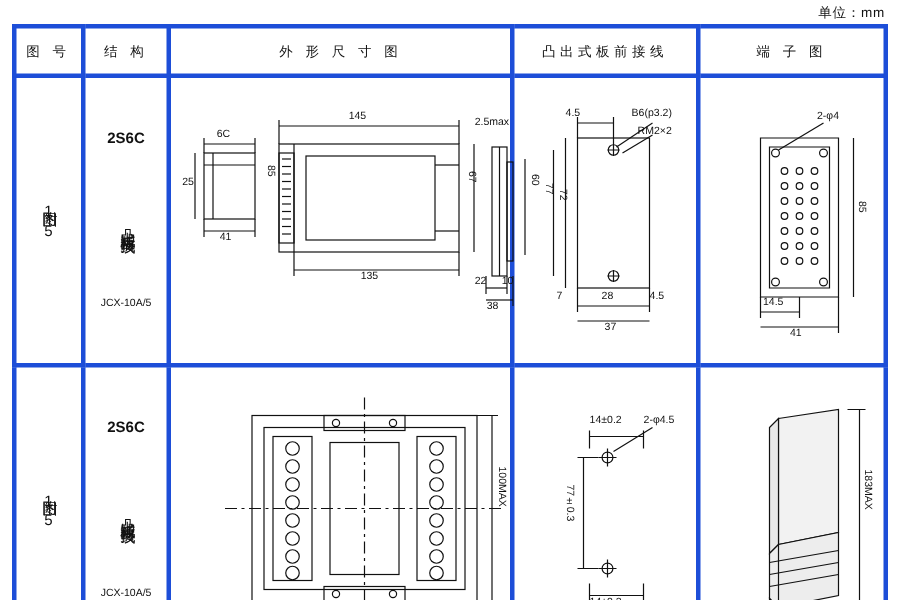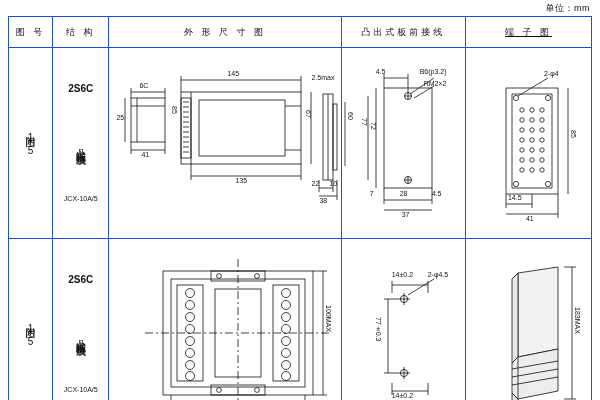--- a/index.html
+++ b/index.html
@@ -13,33 +13,33 @@
 
   .unit-note{
     position:absolute;right:10px;top:2px;font-size:9px;letter-spacing:.5px;
   }
 
   table.main{
     position:absolute;left:8px;top:16px;width:584px;height:376px;
     border-collapse:collapse;
   }
   table.main td, table.main th{
-    border:1px solid #1d4ed8;
+    border:3px solid #1d4ed8;
     font-weight:normal;
     font-size:9px;
     vertical-align:middle;
     text-align:center;
     padding:6px;
   }
   thead th{height:18px;font-size:11px;letter-spacing:3px;}
   .col-a{width:34px;}
   .col-b{width:46px;}
   .col-c{width:250px;}
   .col-d{width:126px;}
-  .col-e{width:128px;text-decoration:underline;}
+  .col-e{width:128px;}
 
   .rowbody td{height:178px;}
 
   
   .vtext{
     writing-mode:vertical-rl;
     text-orientation:upright;
     letter-spacing:2px;
     font-size:10px;
     margin:0 auto;

